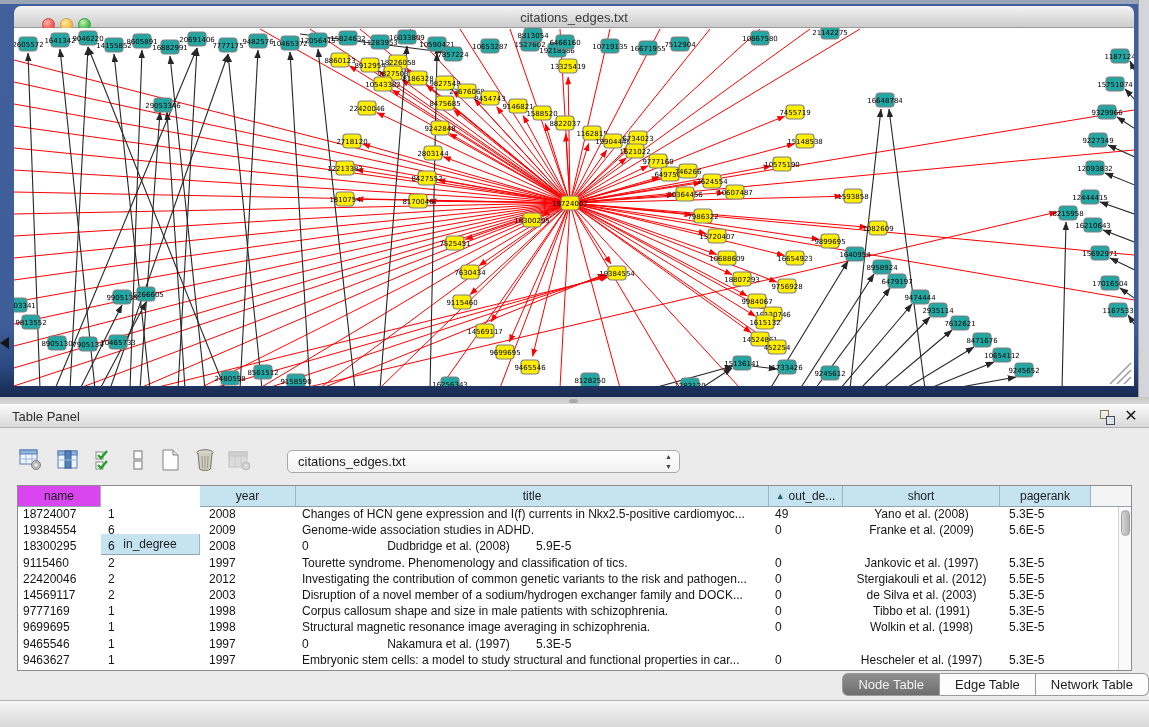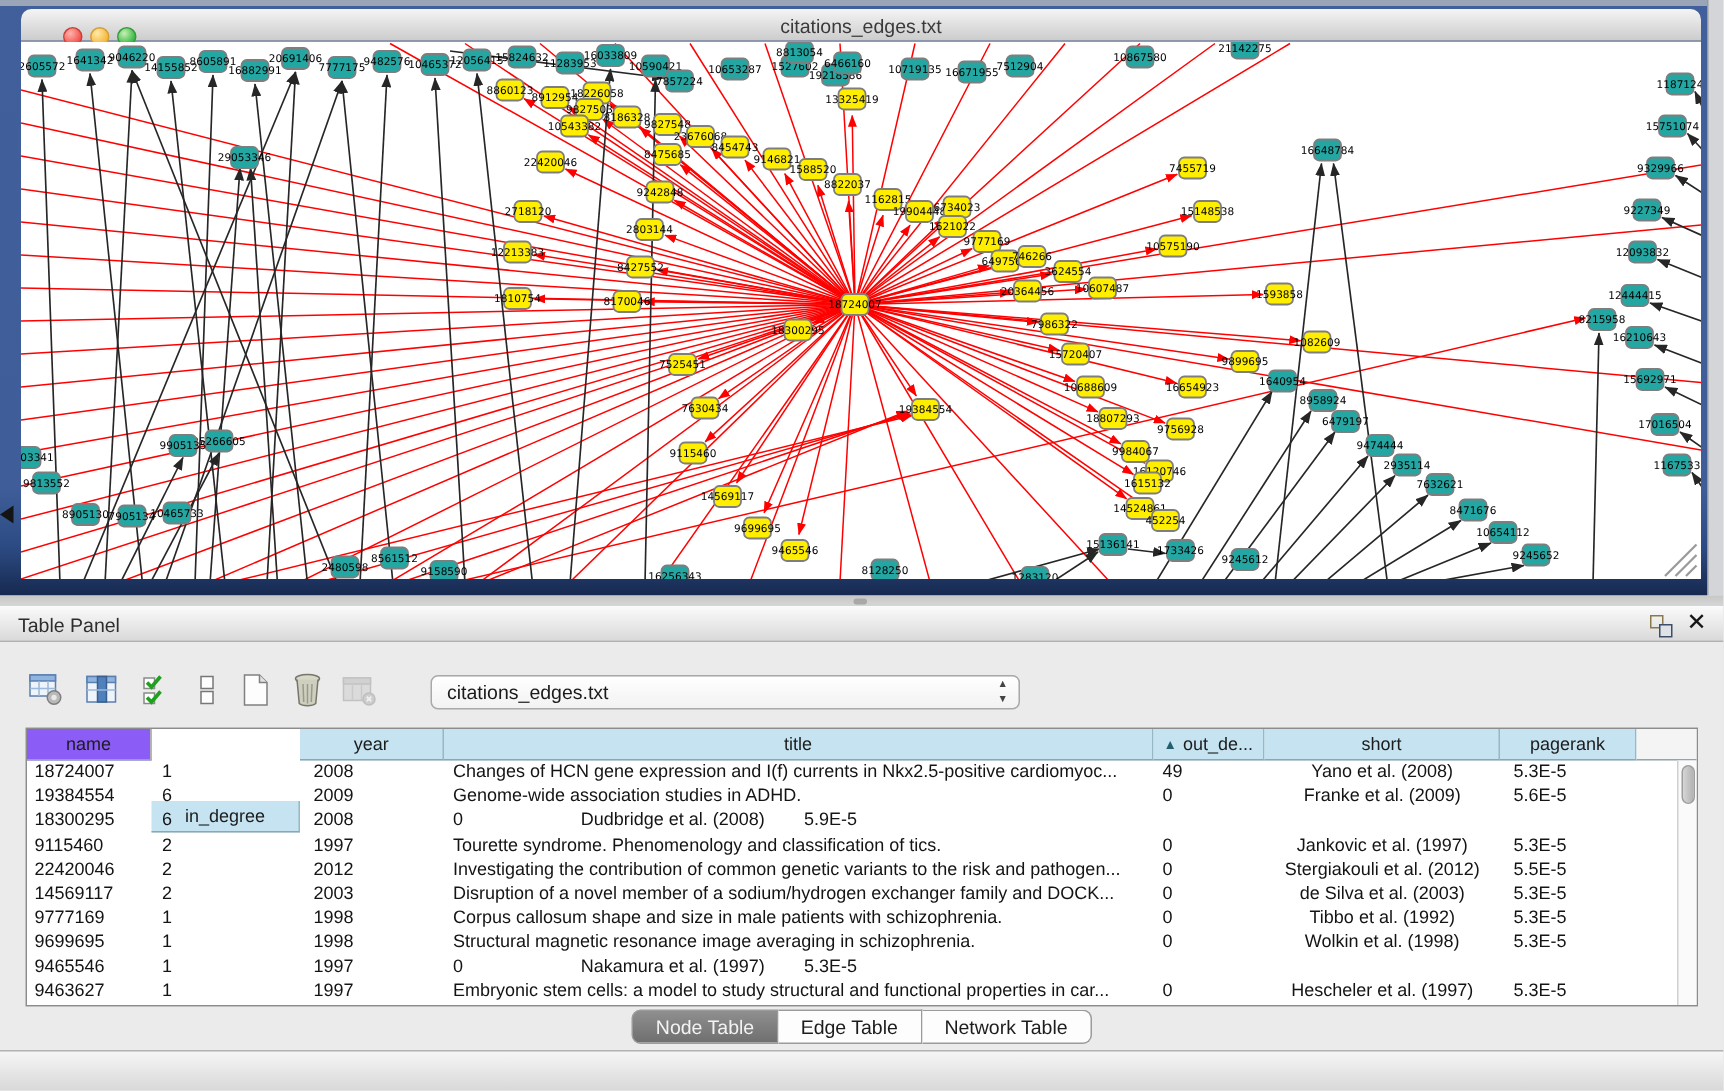--- a/index.html
+++ b/index.html
@@ -46,38 +46,38 @@
   #fx-icon { font-size:14px; color:#222; font-style:italic; font-weight:bold; top:452px;margin-top:32px; }
   #table-select { left:287px; top:450px; width:393px; height:23px; background:linear-gradient(#ffffff,#f2f2f2);
     border:1px solid #a9a9a9; border-radius:5px; font-size:13px; color:#1b1b1b; line-height:21px; padding-left:10px; }
   #table-select .arrows { position:absolute; right:7px; top:1px; font-size:7px; color:#444; line-height:10px; text-align:center; }
 
   
   #table-frame { left:17px; top:485px; width:1115px; height:186px; background:#ffffff; border:1px solid #8c8c8c; }
   #thead { position:absolute; left:0; top:0; width:1113px; height:21px; display:flex; }
   .th { height:21px; background:#c5e3f0; border-right:1px solid #98b7c4; border-bottom:1px solid #8fa6ad;
         font-size:12px; color:#1c1c1c; display:flex; align-items:center; justify-content:center; }
-  .th.first { background:#8b5cf6; border-right:1px solid #b0b0b0; }
+  .th.first { background:#d946ef; border-right:1px solid #b0b0b0; }
   .th .sort-tri { font-size:9px; color:#23606f; margin-right:4px; }
   .th-filler { flex:1; background:#f4f4f4; border-bottom:1px solid #8fa6ad; }
   #tbody { position:absolute; left:0; top:21px; width:1100px; height:163px; overflow:hidden; }
   .trow { display:flex; height:16.2px; font-size:12px; color:#141414; white-space:nowrap; }
   .td { overflow:hidden; text-overflow:clip; }
   .c0 { width:83px;  padding-left:5px; }
   .c1 { width:99px;  padding-left:7px; }
   .c2 { width:96px;  padding-left:9px; }
   .c3 { width:473px; padding-left:6px; }
   .c4 { width:74px;  padding-left:6px; }
   .c5 { width:157px; text-align:center; }
   .c6 { width:91px;  padding-left:9px; }
   #vscroll { position:absolute; right:0; top:21px; width:13px; height:163px; background:#fafafa; border-left:1px solid #d0d0d0; }
   #vthumb { position:absolute; left:1.5px; top:3px; width:9px; height:26px; background:linear-gradient(90deg,#d6d6d6,#b2b2b2); border:1px solid #9e9e9e; border-radius:5px; }
 
   
-  #tabs { left:0; top:673px; width:1149px; height:23px; display:flex; justify-content:center; }
+  #tabs { left:0; top:673px; width:1149px; height:23px; display:flex; justify-content:flex-end; }
   .tab { height:23px; line-height:22px; font-size:13px; padding:0 15px; background:#fdfdfd; color:#1c1c1c;
          border:1px solid #9b9b9b; border-left:none; }
   .tab.first { border-left:1px solid #9b9b9b; border-radius:6px 0 0 6px; }
   .tab.last { border-radius:0 6px 6px 0; }
   .tab.active { background:linear-gradient(#8f8f8f,#6f6f6f); color:#f3f3f3; }
 
   
   #status-bar { left:0; top:700px; width:1149px; height:27px; background:linear-gradient(#f6f6f6,#d8d8d8); border-top:1px solid #b3b3b3; }
 </style>
 </head>
@@ -678,21 +678,21 @@
           <div class="td c4">0</div>
           <div class="td c5">de Silva et al. (2003)</div>
           <div class="td c6">5.3E-5</div>
         </div>
         <div class="trow">
           <div class="td c0">9777169</div>
           <div class="td c1">1</div>
           <div class="td c2">1998</div>
           <div class="td c3">Corpus callosum shape and size in male patients with schizophrenia.</div>
           <div class="td c4">0</div>
-          <div class="td c5">Tibbo et al. (1992)</div>
+          <div class="td c5">Tibbo et al. (1991)</div>
           <div class="td c6">5.3E-5</div>
         </div>
         <div class="trow">
           <div class="td c0">9699695</div>
           <div class="td c1">1</div>
           <div class="td c2">1998</div>
           <div class="td c3">Structural magnetic resonance image averaging in schizophrenia.</div>
           <div class="td c4">0</div>
           <div class="td c5">Wolkin et al. (1998)</div>
           <div class="td c6">5.3E-5</div>

